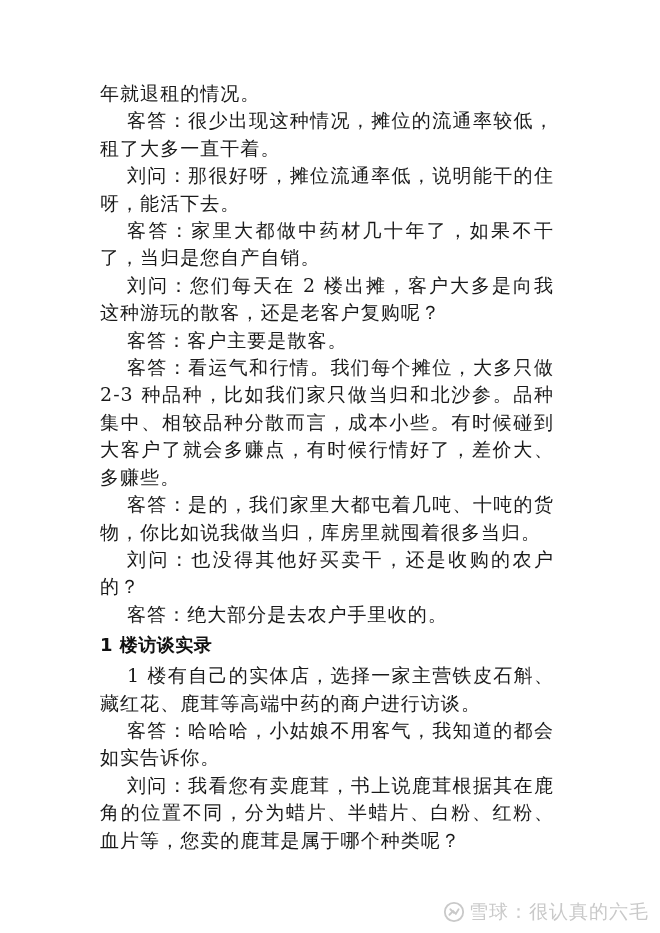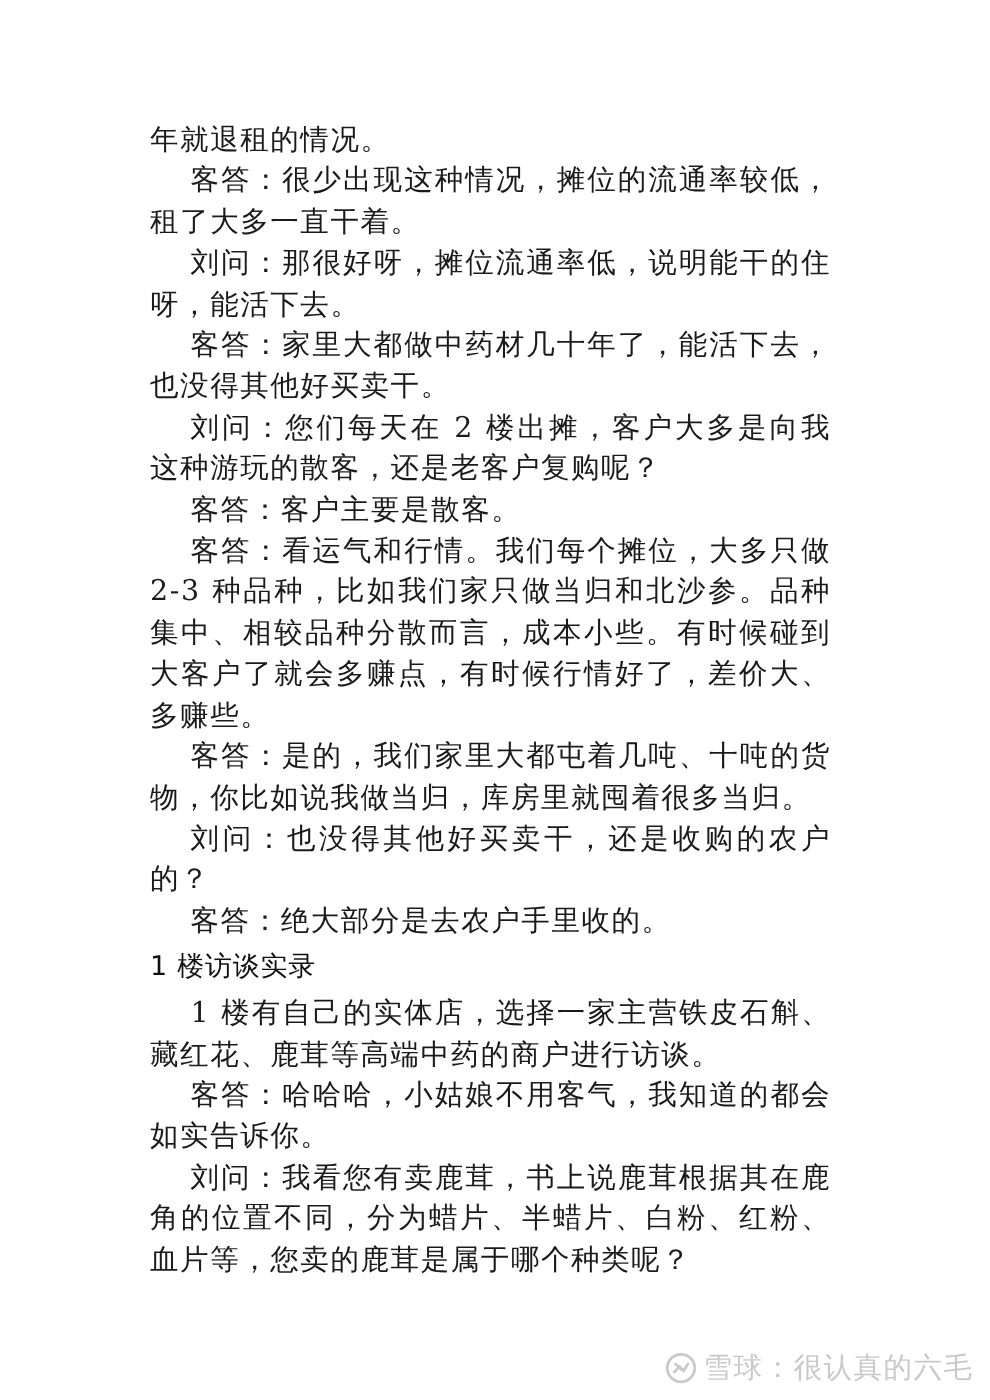--- a/index.html
+++ b/index.html
@@ -2,35 +2,35 @@
 <html><head>
 <meta charset="utf-8">
 <style>
   html, body { margin: 0; padding: 0; background: #ffffff; }
   body { width: 660px; height: 933px; position: relative; overflow: hidden;
          font-family: "DejaVu Serif", "Liberation Serif", serif; color: #1a1a1a; }
   .page { position: absolute; left: 100px; top: 80px; width: 454px; }
   .p { font-size: 19px; line-height: 27.4px; margin: 0; text-align: justify;
        text-align-last: left; letter-spacing: 1.05px; white-space: normal; word-break: break-all; }
   .p.indent { text-indent: 27px; }
-  .h { font-family: "DejaVu Sans", "Liberation Sans", sans-serif; font-weight: normal;
+  .h { font-family: "DejaVu Sans", "Liberation Sans", sans-serif; font-weight: bold;
        font-size: 18px; line-height: 34px; margin: 0; letter-spacing: 0.5px; color: #111; }
   .wm { position: absolute; left: 443px; top: 899px; height: 26px; display: flex; align-items: center;
         color: #c9c9c9; font-family: Liberation Sans, sans-serif; font-size: 19px;
         letter-spacing: 1px; }
   .wm .logo { width: 22px; height: 22px; margin-right: 4px; }
 </style>
 </head>
 <body>
 
 <div class="page">
   <p class="p">年就退租的情况。</p>
   <p class="p indent">客答：很少出现这种情况，摊位的流通率较低，租了大多一直干着。</p>
   <p class="p indent">刘问：那很好呀，摊位流通率低，说明能干的住呀，能活下去。</p>
-  <p class="p indent">客答：家里大都做中药材几十年了，能活下去，也没得其他好买卖干。</p>
+  <p class="p indent">客答：家里大都做中药材几十年了，如果不干了，当归是您自产自销。</p>
   <p class="p indent">刘问：您们每天在 2 楼出摊，客户大多是向我这种游玩的散客，还是老客户复购呢？</p>
   <p class="p indent">客答：客户主要是散客。</p>
   <p class="p indent">客答：看运气和行情。我们每个摊位，大多只做 2-3 种品种，比如我们家只做当归和北沙参。品种集中、相较品种分散而言，成本小些。有时候碰到大客户了就会多赚点，有时候行情好了，差价大、多赚些。</p>
   <p class="p indent">客答：是的，我们家里大都屯着几吨、十吨的货物，你比如说我做当归，库房里就囤着很多当归。</p>
   <p class="p indent">刘问：也没得其他好买卖干，还是收购的农户的？</p>
   <p class="p indent">客答：绝大部分是去农户手里收的。</p>
 
   <h2 class="h">1 楼访谈实录</h2>
 
   <p class="p indent">1 楼有自己的实体店，选择一家主营铁皮石斛、藏红花、鹿茸等高端中药的商户进行访谈。</p>

